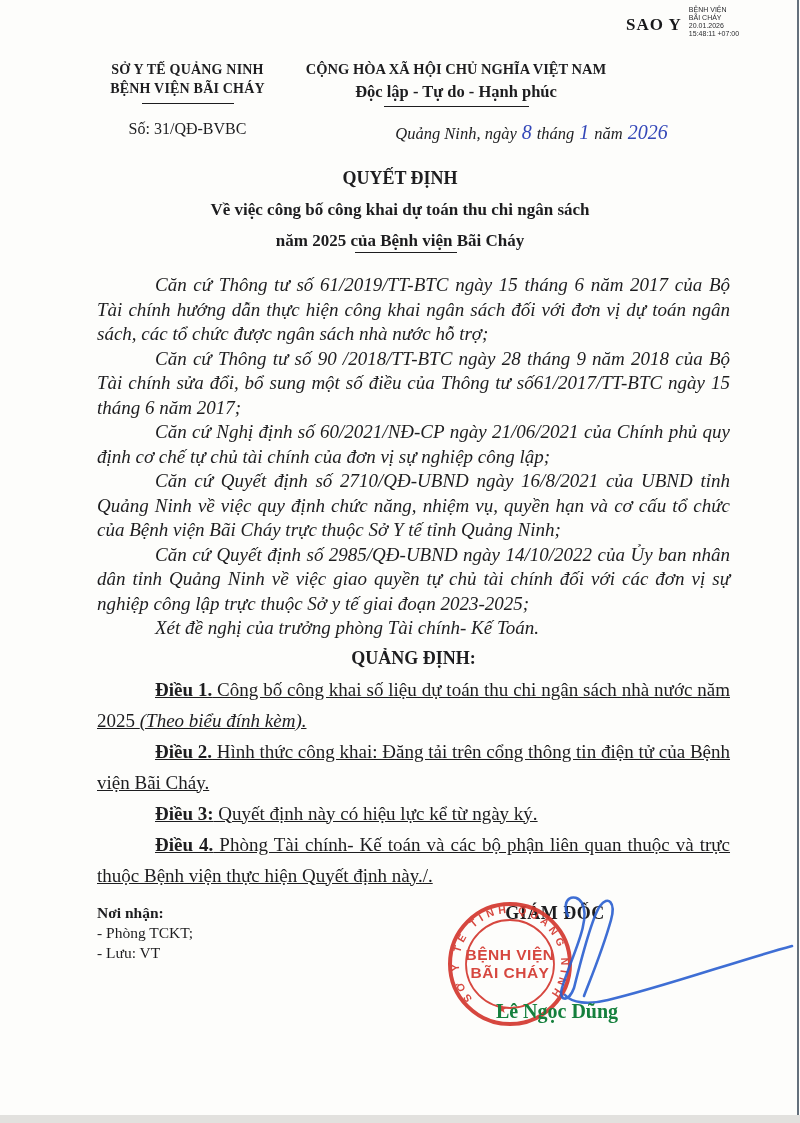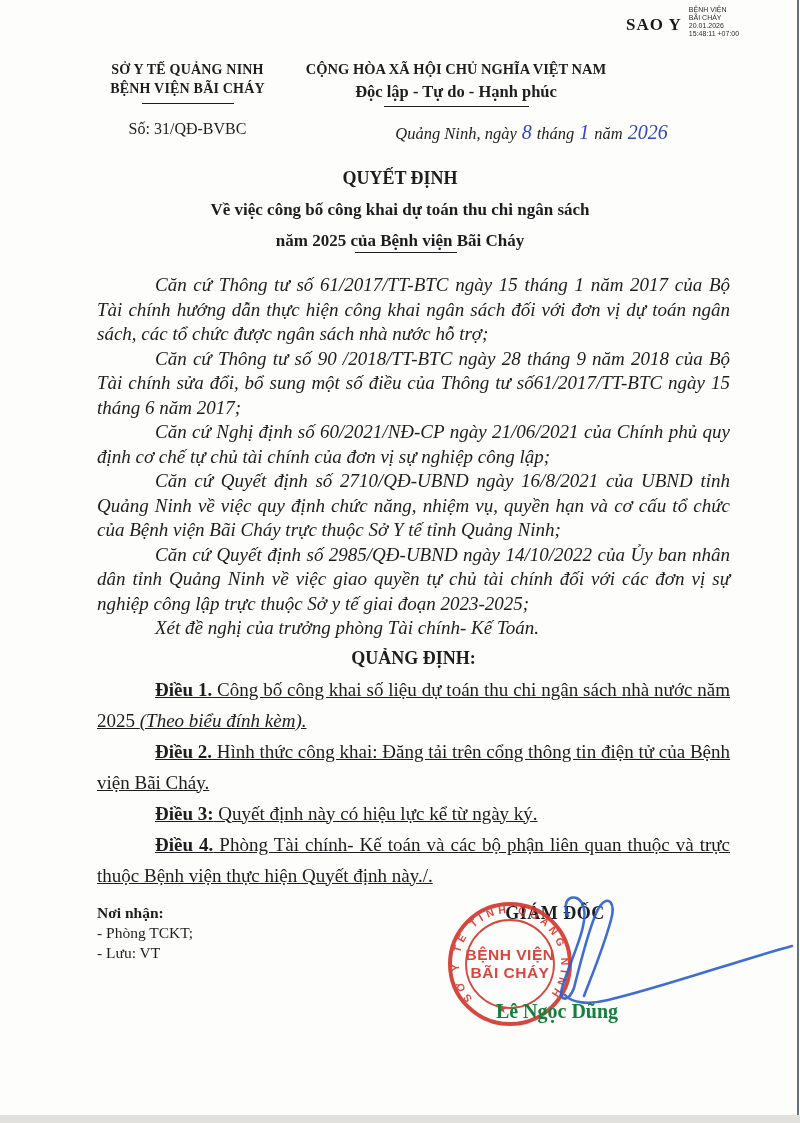--- a/index.html
+++ b/index.html
@@ -96,21 +96,21 @@
   </div>
 
   <div class="title-block">
     <div class="title-heading">QUYẾT ĐỊNH</div>
     <div class="title-line">Về việc công bố công khai dự toán thu chi ngân sách</div>
     <div class="title-line">năm 2025 của Bệnh viện Bãi Cháy</div>
     <div class="title-underline"></div>
   </div>
 
   <div class="content">
-    <p class="recital">Căn cứ Thông tư số 61/2017/TT-BTC ngày 15 tháng 1 năm 2017 của Bộ Tài chính hướng dẫn thực hiện công khai ngân sách đối với đơn vị dự toán ngân sách, các tổ chức được ngân sách nhà nước hỗ trợ;</p>
+    <p class="recital">Căn cứ Thông tư số 61/2019/TT-BTC ngày 15 tháng 6 năm 2017 của Bộ Tài chính hướng dẫn thực hiện công khai ngân sách đối với đơn vị dự toán ngân sách, các tổ chức được ngân sách nhà nước hỗ trợ;</p>
     <p class="recital">Căn cứ Thông tư số 90 /2018/TT-BTC ngày 28 tháng 9 năm 2018 của Bộ Tài chính sửa đổi, bổ sung một số điều của Thông tư số61/2017/TT-BTC ngày 15 tháng 6 năm 2017;</p>
     <p class="recital">Căn cứ Nghị định số 60/2021/NĐ-CP ngày 21/06/2021 của Chính phủ quy định cơ chế tự chủ tài chính của đơn vị sự nghiệp công lập;</p>
     <p class="recital">Căn cứ Quyết định số 2710/QĐ-UBND ngày 16/8/2021 của UBND tỉnh Quảng Ninh về việc quy định chức năng, nhiệm vụ, quyền hạn và cơ cấu tổ chức của Bệnh viện Bãi Cháy trực thuộc Sở Y tế tỉnh Quảng Ninh;</p>
     <p class="recital">Căn cứ Quyết định số 2985/QĐ-UBND ngày 14/10/2022 của Ủy ban nhân dân tỉnh Quảng Ninh về việc giao quyền tự chủ tài chính đối với các đơn vị sự nghiệp công lập trực thuộc Sở y tế giai đoạn 2023-2025;</p>
     <p class="recital last">Xét đề nghị của trưởng phòng Tài chính- Kế Toán.</p>
 
     <div class="decision-heading">QUẢNG ĐỊNH:</div>
 
     <p class="article"><span class="lbl">Điều 1.</span><span> Công bố công khai số liệu dự toán thu chi ngân sách nhà nước năm 2025 </span><span class="ital">(Theo biểu đính kèm).</span></p>
     <p class="article"><span class="lbl">Điều 2.</span><span> Hình thức công khai: Đăng tải trên cổng thông tin điện tử của Bệnh viện Bãi Cháy.</span></p>

